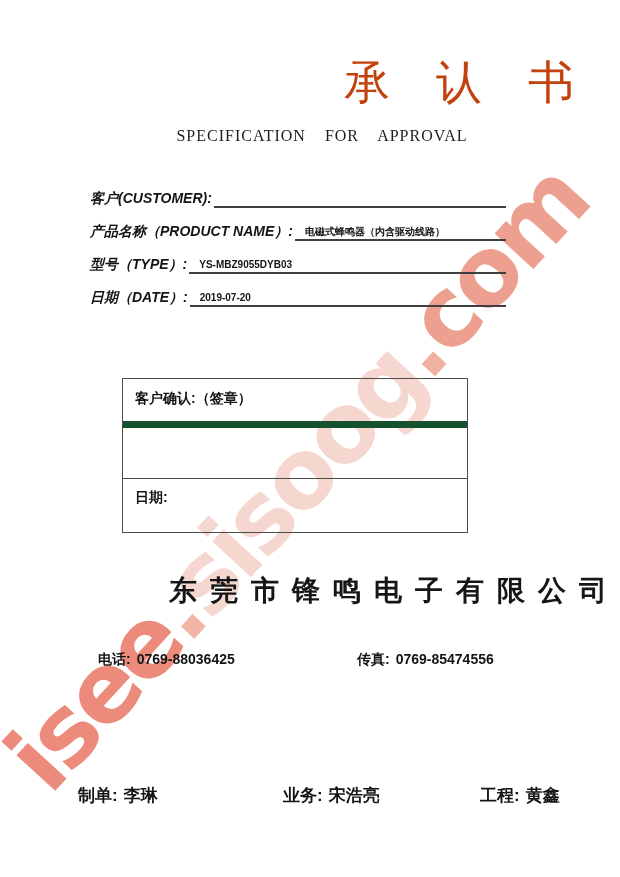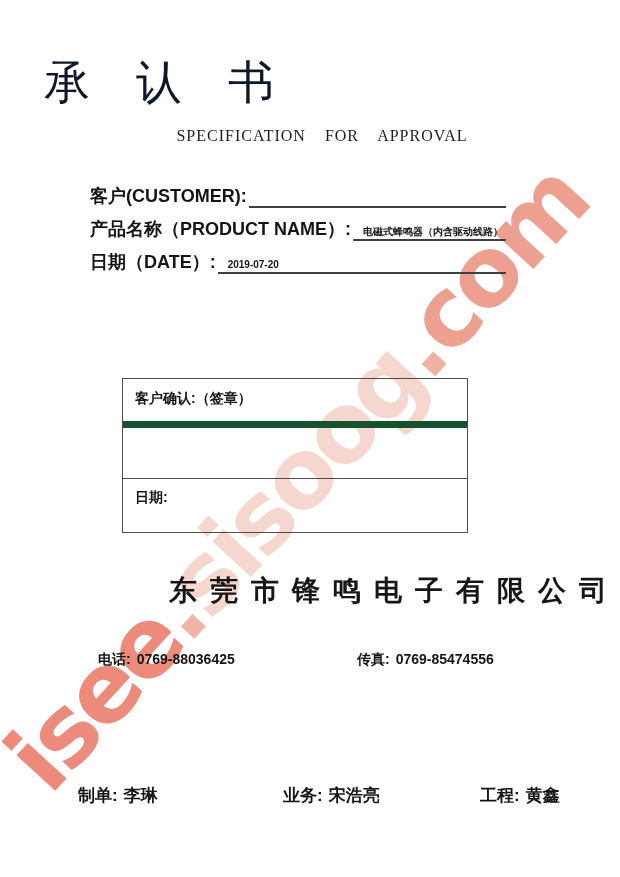--- a/index.html
+++ b/index.html
@@ -32,50 +32,51 @@
   }
 
   
   .content { position: absolute; inset: 0; z-index: 1; }
 
   .title {
     position: absolute;
     top: 58px; left: 0;
     width: 100%;
     box-sizing: border-box;
-    text-align: left;
+    text-align: right;
     font-family: "Liberation Serif", serif;
     font-weight: 400;
     font-size: 46px;
     line-height: 1.1;
     letter-spacing: 46px;
-    padding-left: 44px;
-    color: #0f172a;
+    padding-left: 72px;
+    color: #c2410c;
   }
 
   .subtitle {
     position: absolute;
     top: 127px; left: 12px;
     width: 100%;
     text-align: center;
     font-family: "Liberation Serif", serif;
     font-size: 16px;
     letter-spacing: 1px;
     word-spacing: 14px;
     color: #1d1d1d;
   }
 
   .fields { position: absolute; top: 175px; left: 90px; right: 114px; }
   .field-row { display: flex; align-items: flex-end; height: 33px; }
   .field-label {
     font-weight: 700;
-    font-size: 18px;
+    font-size: 14px;
     line-height: 1.35;
     white-space: nowrap;
     padding-right: 2px;
+    font-style: italic;
   }
   .field-line {
     flex: 1;
     border-bottom: 2px solid #3f3f3f;
     min-height: 19px;
     box-sizing: border-box;
   }
   .field-value {
     display: inline-block;
     font-weight: 700;
@@ -139,20 +140,24 @@
     <div class="fields">
       <div class="field-row">
         <span class="field-label">客户(CUSTOMER):</span>
         <span class="field-line"><span class="field-value"></span></span>
       </div>
       <div class="field-row">
         <span class="field-label">产品名称（PRODUCT NAME）:</span>
         <span class="field-line"><span class="field-value">电磁式蜂鸣器（内含驱动线路）</span></span>
       </div>
       <div class="field-row">
+        <span class="field-label">型号（TYPE）:</span>
+        <span class="field-line"><span class="field-value">YS-MBZ9055DYB03</span></span>
+      </div>
+      <div class="field-row">
         <span class="field-label">日期（DATE）:</span>
         <span class="field-line"><span class="field-value">2019-07-20</span></span>
       </div>
     </div>
 
     <div class="confirm-box">
       <div class="cb-row cb-row1">
         <span>客户确认:（签章）</span>
       </div>
       <div class="cb-row cb-row2"></div>

